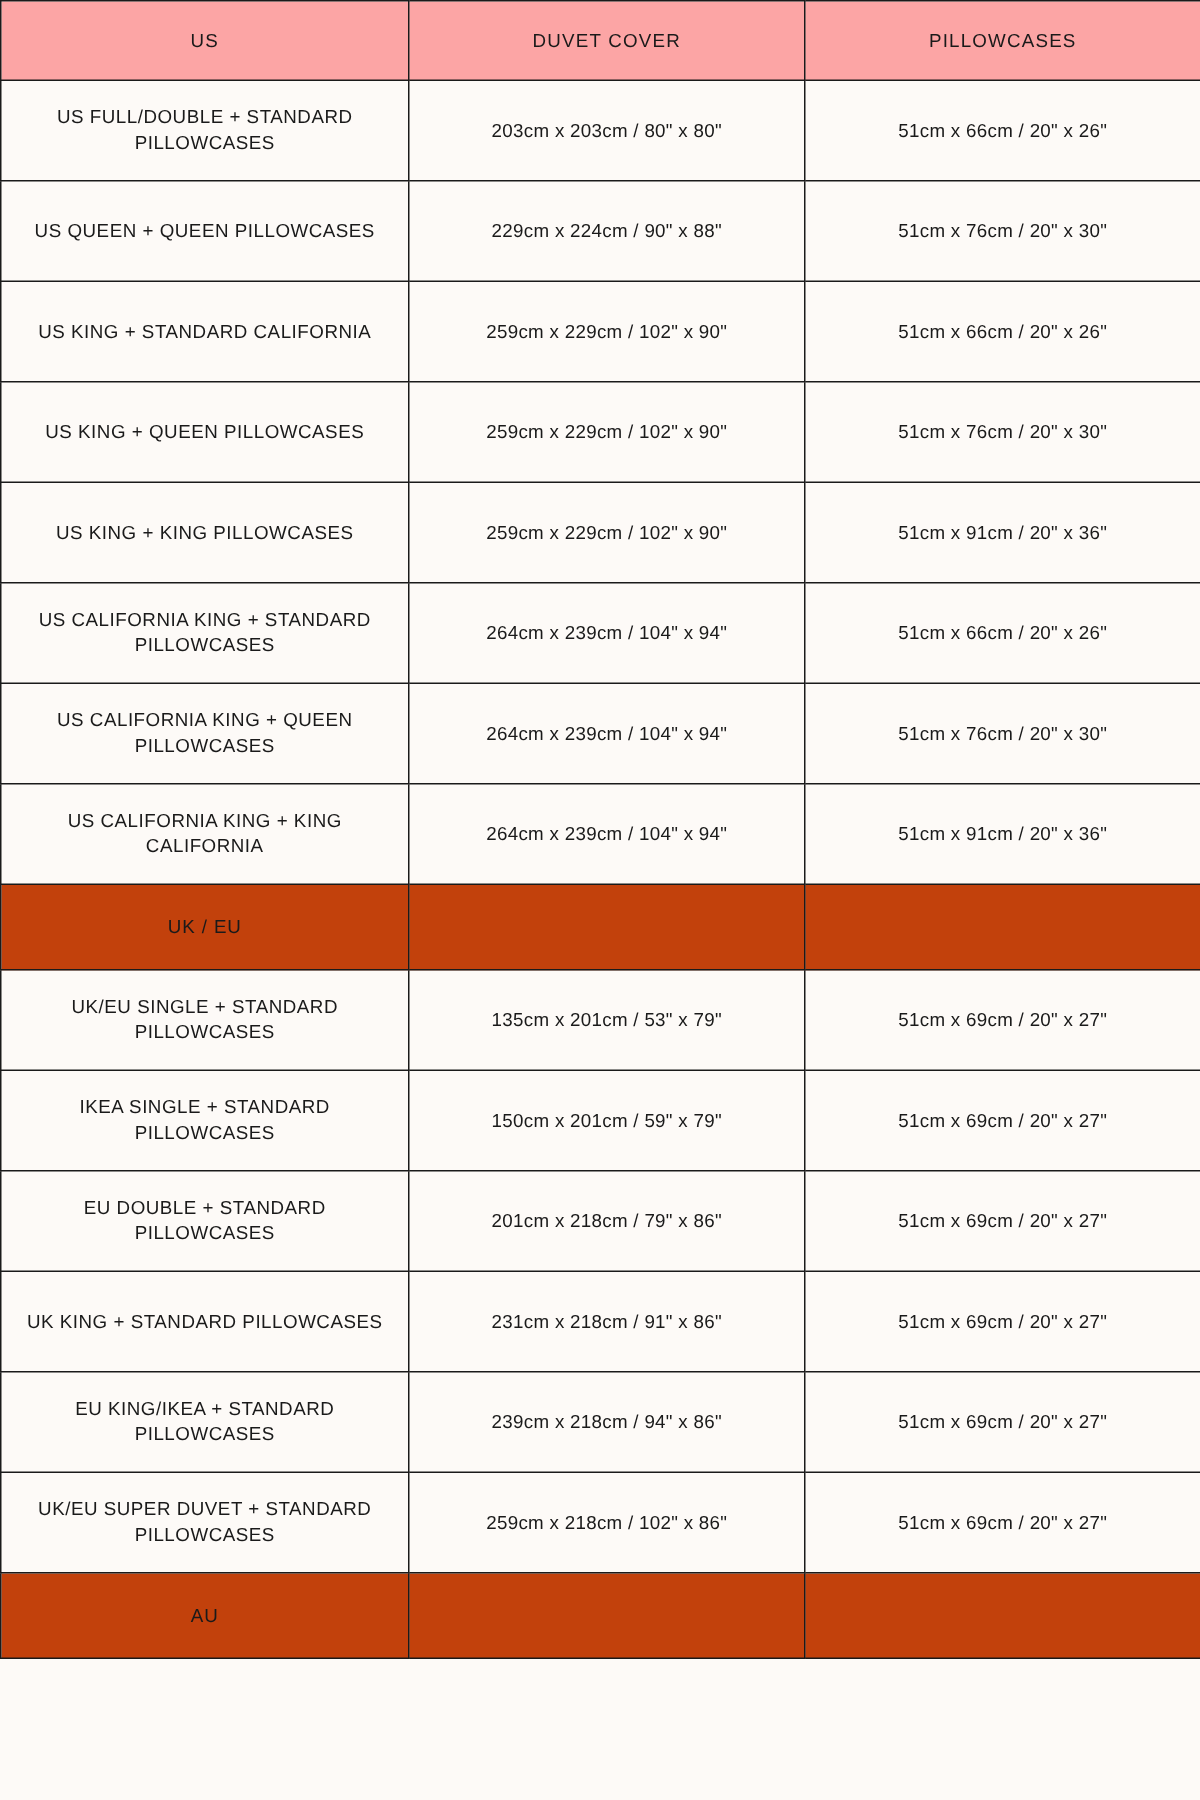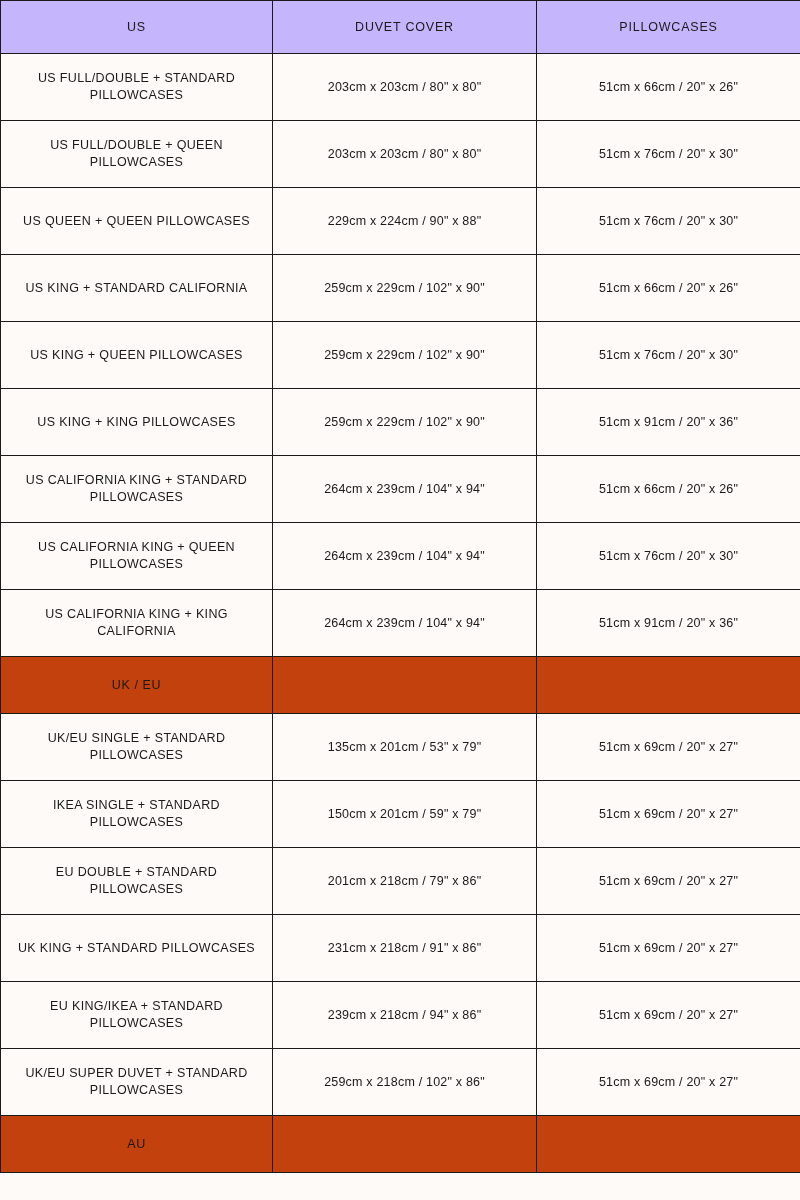--- a/index.html
+++ b/index.html
@@ -32,21 +32,21 @@
   col.c-pillow { width: 264px; }
 
   tr.section-row td {
     background: #c2410c;
     font-weight: bold;
     letter-spacing: 0.6px;
     font-size: 12.5px;
     height: 44px;
   }
   tr.header-row td {
-    background: #c4b5fd;
+    background: #fca5a5;
     font-weight: bold;
     letter-spacing: 0.8px;
     font-size: 12.5px;
     height: 40px;
   }
   tr.data-row td {
     background: #fdfaf7;
     height: 54px;
   }
   td.name-cell {
@@ -71,25 +71,20 @@
   <tbody>
       <tr class="header-row">
         <td class="name-cell">US</td>
         <td class="">DUVET COVER</td>
         <td class="">PILLOWCASES</td>
       </tr>
       <tr class="data-row">
         <td class="name-cell">US FULL/DOUBLE + STANDARD PILLOWCASES</td>
         <td class="meas-cell">203cm x 203cm / 80" x 80"</td>
         <td class="meas-cell">51cm x 66cm / 20" x 26"</td>
-      </tr>
-      <tr class="data-row">
-        <td class="name-cell">US FULL/DOUBLE + QUEEN PILLOWCASES</td>
-        <td class="meas-cell">203cm x 203cm / 80" x 80"</td>
-        <td class="meas-cell">51cm x 76cm / 20" x 30"</td>
       </tr>
       <tr class="data-row">
         <td class="name-cell">US QUEEN + QUEEN PILLOWCASES</td>
         <td class="meas-cell">229cm x 224cm / 90" x 88"</td>
         <td class="meas-cell">51cm x 76cm / 20" x 30"</td>
       </tr>
       <tr class="data-row">
         <td class="name-cell">US KING + STANDARD CALIFORNIA</td>
         <td class="meas-cell">259cm x 229cm / 102" x 90"</td>
         <td class="meas-cell">51cm x 66cm / 20" x 26"</td>

